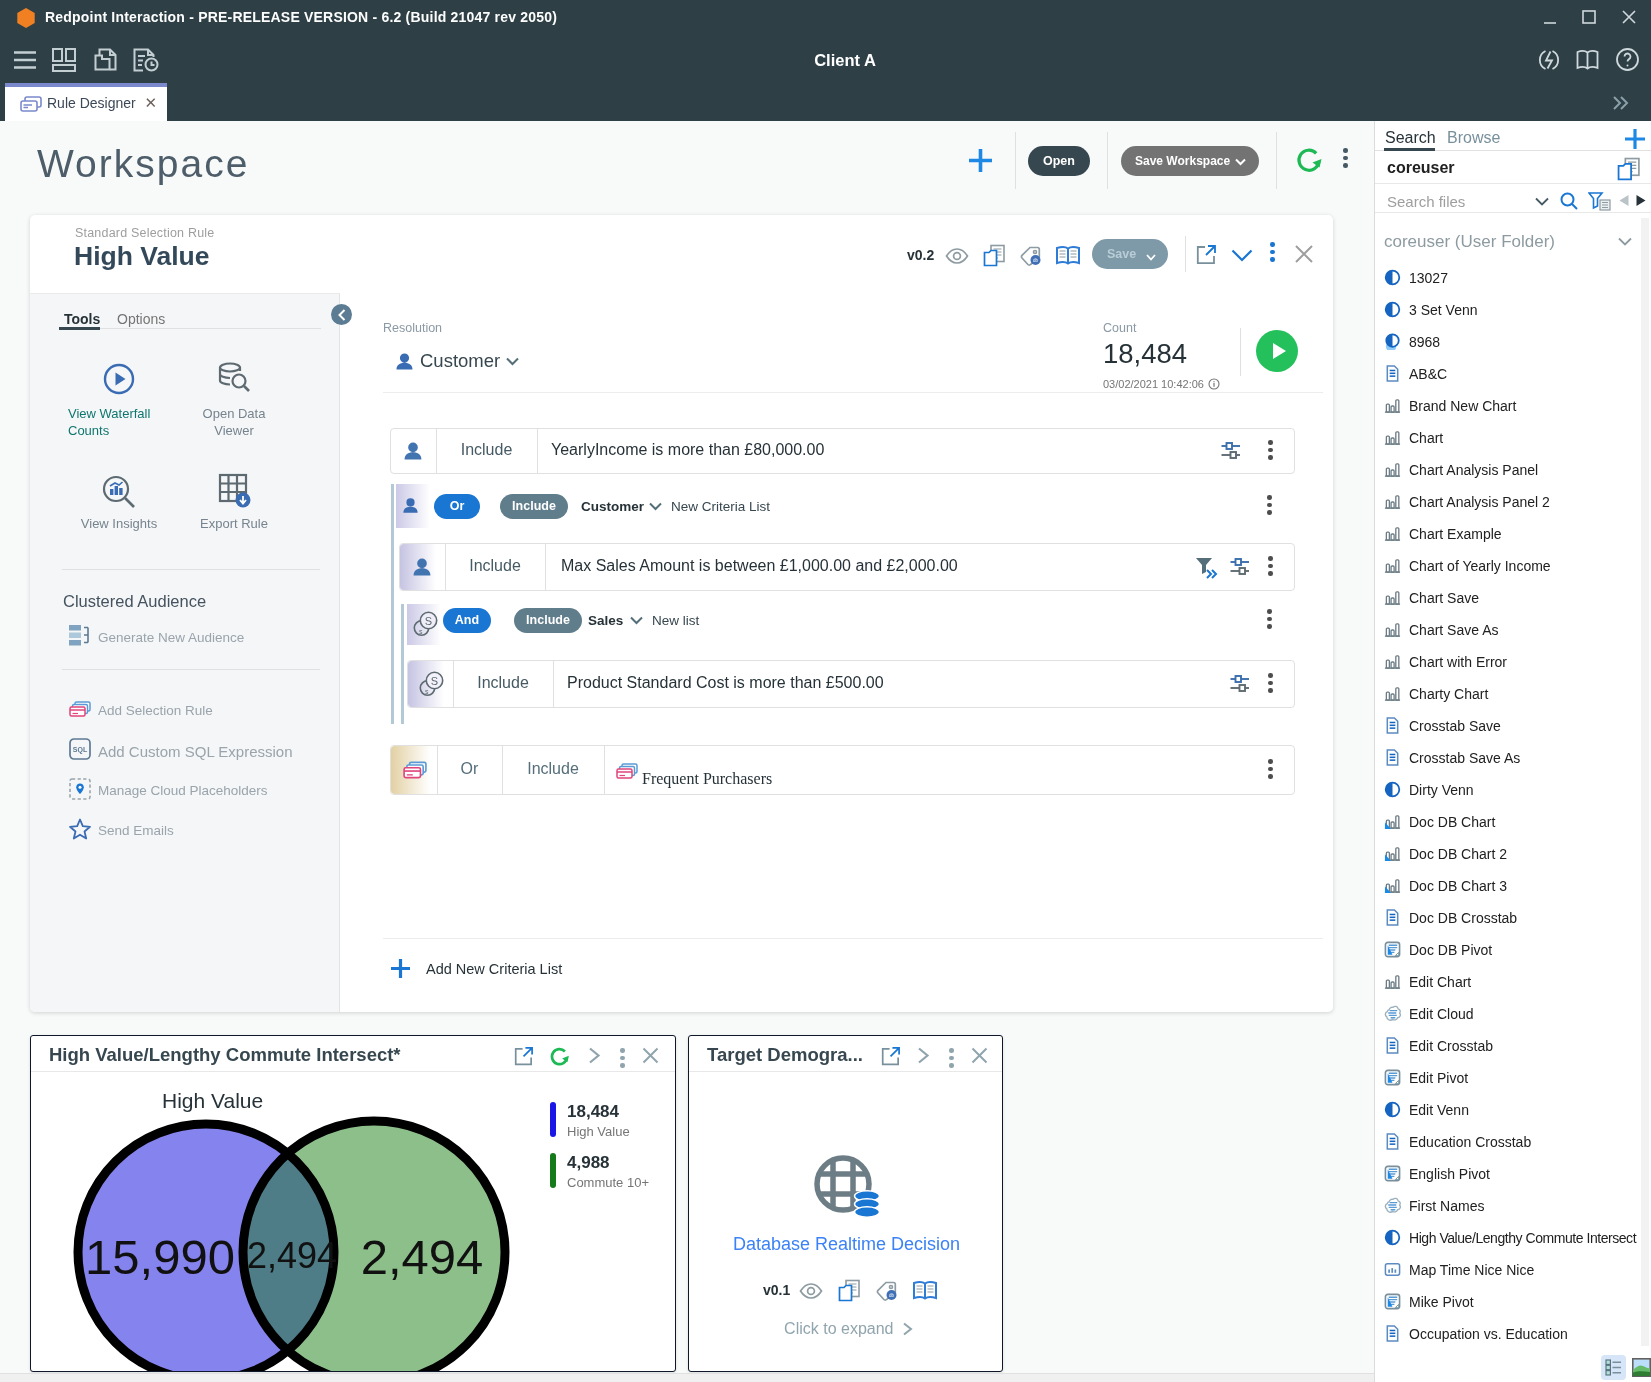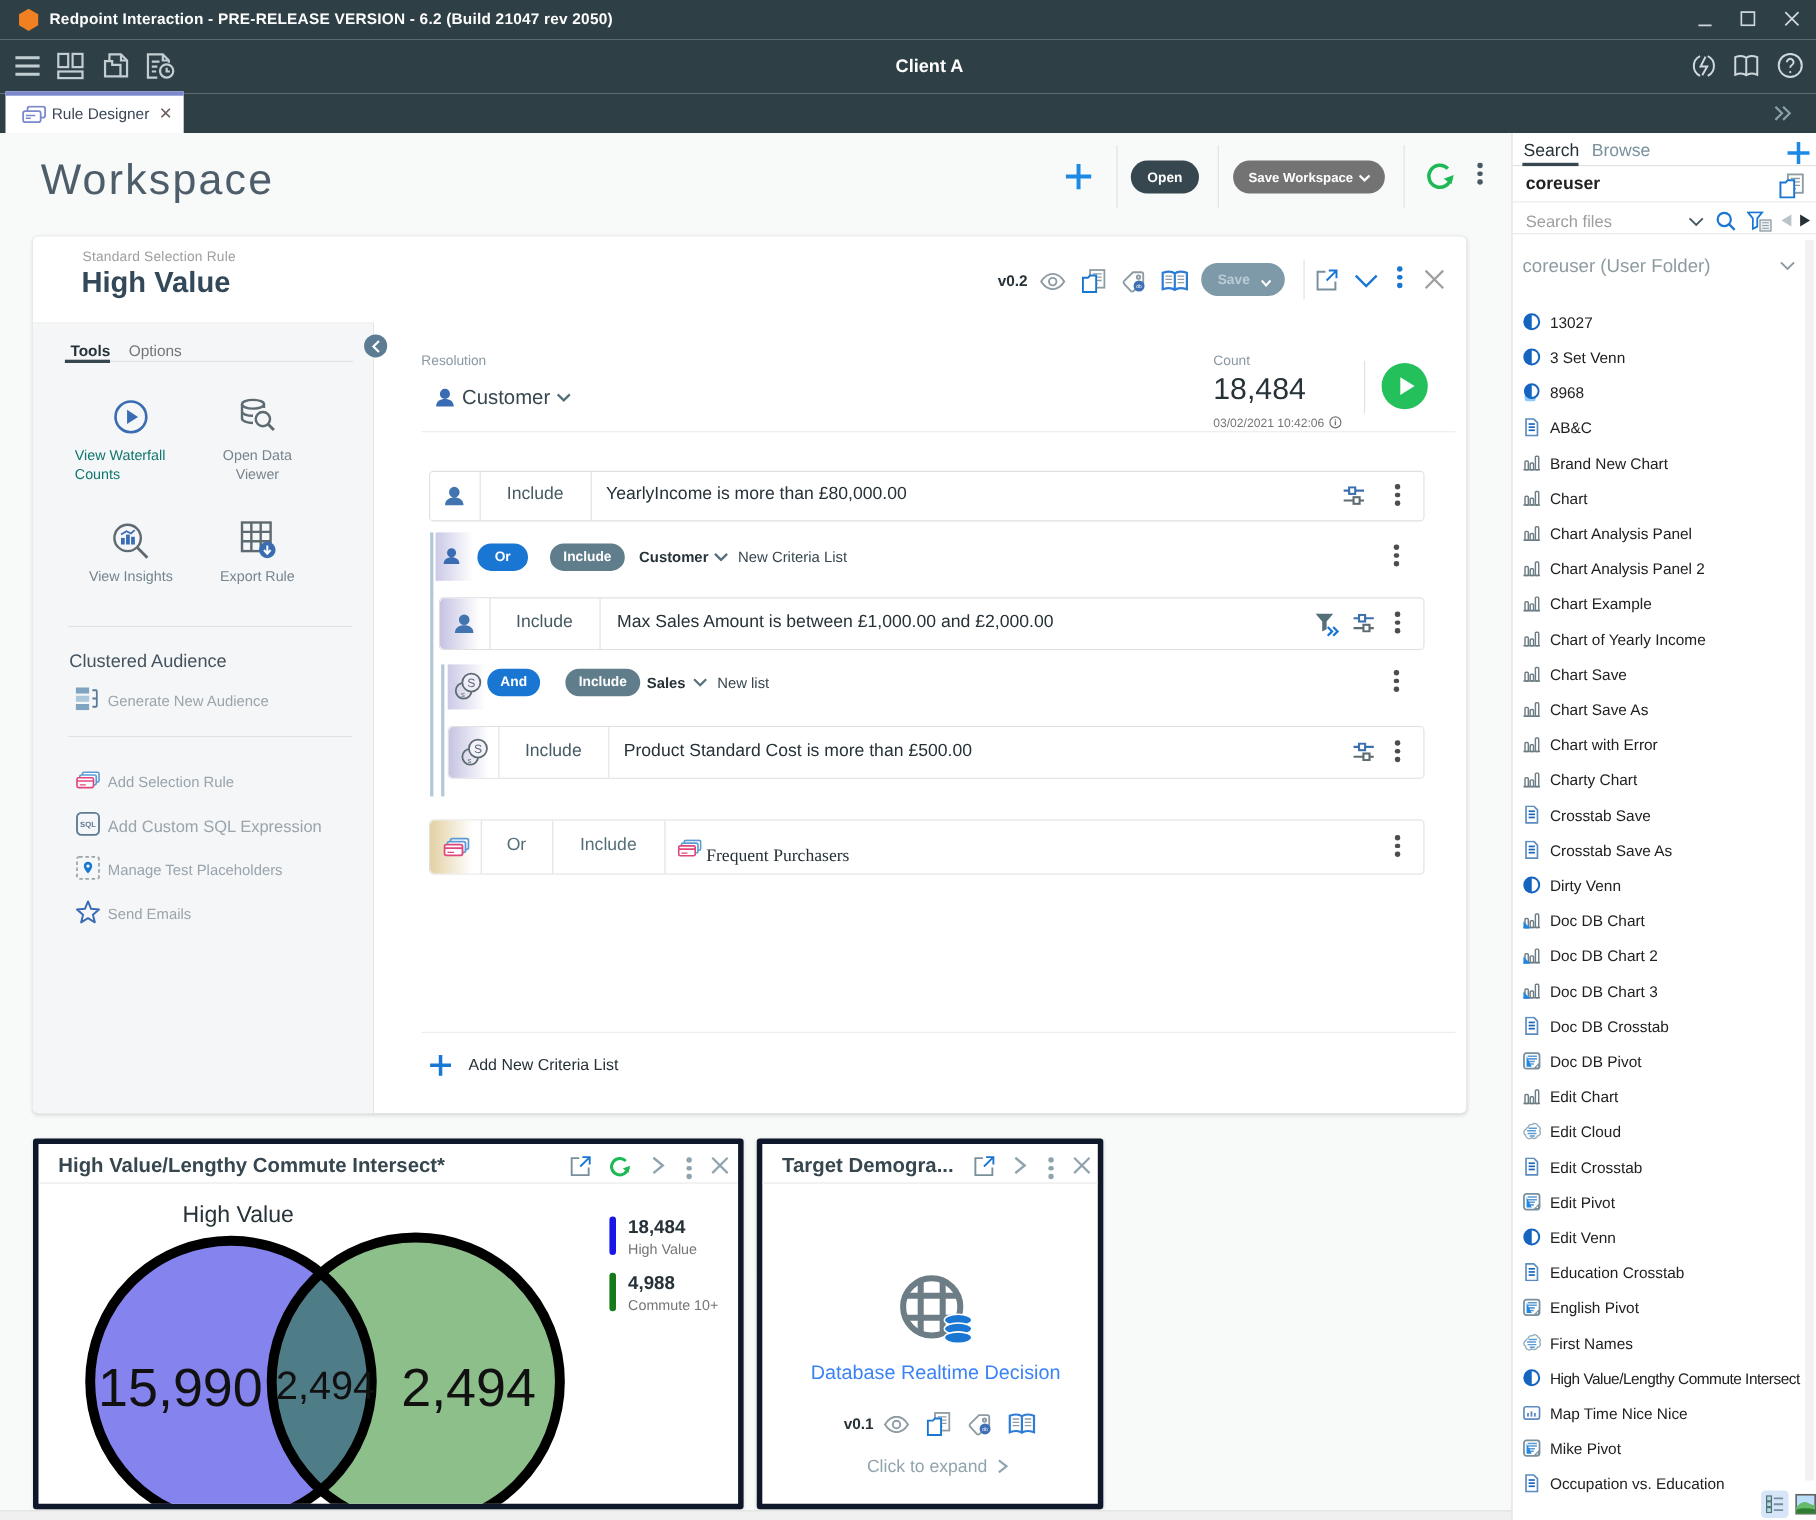--- a/index.html
+++ b/index.html
@@ -32,26 +32,26 @@
 
 
 .crow { position:absolute; background:#fff; border:1px solid #e0e0e0; border-radius:4px; }
 .cr-label { position:absolute; font-size:16px; color:#455a64; }
 .cr-desc { position:absolute; font-size:16px; color:#263238; }
 .cellb { position:absolute; top:0; bottom:0; width:1px; background:#e0e0e0; }
 .kebab { position:absolute; width:4px; }
 .kdot { width:4.5px; height:4.5px; border-radius:50%; background:#4d4d4d; margin-bottom:3px; }
 
 
-.bcard { position:absolute; background:#fff; border:5px solid #0f172a; border-radius:3px; box-shadow:0 1px 3px rgba(0,0,0,0.12); }
+.bcard { position:absolute; background:#fff; border:1px solid #0f172a; border-radius:3px; box-shadow:0 1px 3px rgba(0,0,0,0.12); }
 .btitle { position:absolute; left:18px; top:8px; font-size:18.5px; font-weight:bold; color:#37474f; }
 
 
 #rpanel { position:absolute; left:1374px; top:121px; width:331px; height:1261px; background:#fff; border-left:1px solid #dcdcdc; }
-.ritem { position:absolute; left:0; width:277px; height:32px;margin-top:15px; }
+.ritem { position:absolute; left:0; width:277px; height:32px; }
 .ritem .rtxt { position:absolute; left:34px; top:8px; font-size:14px; color:#212121; white-space:nowrap; }
 .ritem svg { position:absolute; left:9px; top:7px; }
 </style>
 </head>
 <body>
 <div id="app">
 
   <div id="titlebar">
     <svg class="hex" viewBox="0 0 24 24">
         <path d="M12 1 L21.5 6.5 V17.5 L12 23 L2.5 17.5 V6.5 Z" fill="#f08021"></path>
@@ -288,21 +288,21 @@
       <svg style="position:absolute;left:39px;top:444.0px;" width="22" height="22" viewBox="0 0 22 22">
           <rect x="1" y="1" width="20" height="20" rx="4" fill="none" stroke="#5d7a94" stroke-width="1.7"></rect>
           <text x="11" y="14.2" font-size="7" font-weight="bold" fill="#5d7a94" text-anchor="middle" font-family="Liberation Sans">SQL</text>
         </svg>
       <div style="position:absolute;left:68px;top:449.0px;font-size:15px;color:#99a4ac;">Add Custom SQL Expression</div>
       <svg style="position:absolute;left:39px;top:484.0px;" width="22" height="22" viewBox="0 0 22 22">
           <rect x="1" y="1" width="20" height="20" rx="2" fill="none" stroke="#9aa5ab" stroke-width="1.6" stroke-dasharray="3.2 2.4"></rect>
           <path d="M11 5.5 C8.8 5.5 7.2 7.1 7.2 9.2 C7.2 12 11 16 11 16 C11 16 14.8 12 14.8 9.2 C14.8 7.1 13.2 5.5 11 5.5 Z" fill="#1976d2"></path>
           <circle cx="11" cy="9.3" r="1.5" fill="#fff"></circle>
         </svg>
-      <div style="position:absolute;left:68px;top:489.0px;font-size:13.5px;color:#99a4ac;">Manage Test Placeholders</div>
+      <div style="position:absolute;left:68px;top:489.0px;font-size:13.5px;color:#99a4ac;">Manage Cloud Placeholders</div>
       <svg style="position:absolute;left:38px;top:523.0px;" width="24" height="24" viewBox="0 0 24 24">
           <path d="M12 2.5 L14.8 9.2 L22 9.8 L16.5 14.5 L18.2 21.5 L12 17.7 L5.8 21.5 L7.5 14.5 L2 9.8 L9.2 9.2 Z" fill="none" stroke="#3a6cb4" stroke-width="1.8" stroke-linejoin="round"></path>
         </svg>
       <div style="position:absolute;left:68px;top:529.0px;font-size:13.5px;color:#99a4ac;">Send Emails</div>
     </div>
     <div id="rulearea">
       <div style="position:absolute;left:11px;top:21px;font-size:12.5px;color:#8b99a5;">Resolution</div>
       <svg style="position:absolute;left:23px;top:52px;" width="19" height="19" viewBox="0 0 19 19">
           <path d="M9.5 1.5 a4.6 4.6 0 0 1 4.6 4.6 a4.6 4.6 0 0 1 -9.2 0 a4.6 4.6 0 0 1 4.6 -4.6 Z M1.5 17.5 C1.5 13 5 10.8 9.5 10.8 C14 10.8 17.5 13 17.5 17.5 Z" fill="#3a6cb4"></path>
         </svg>

